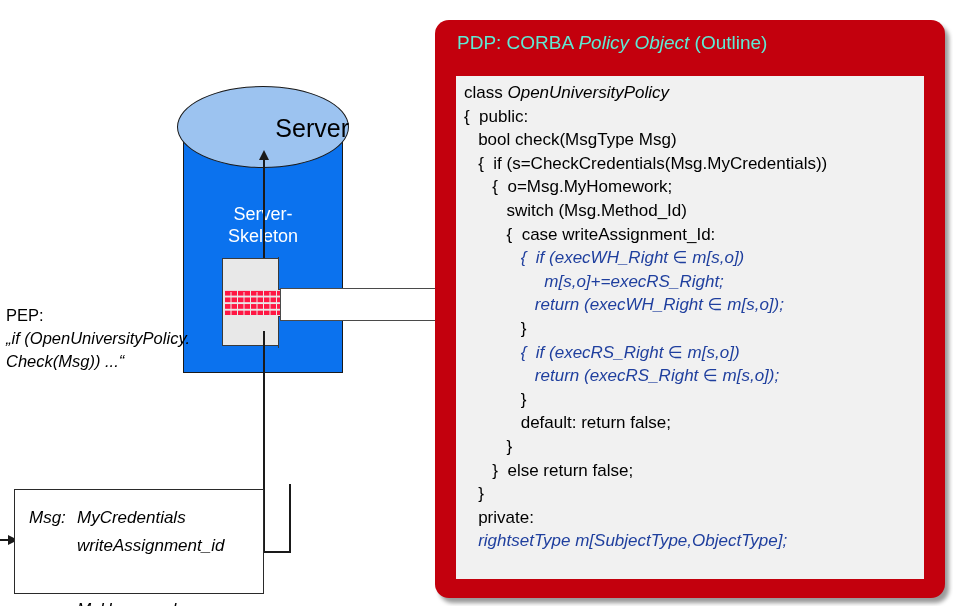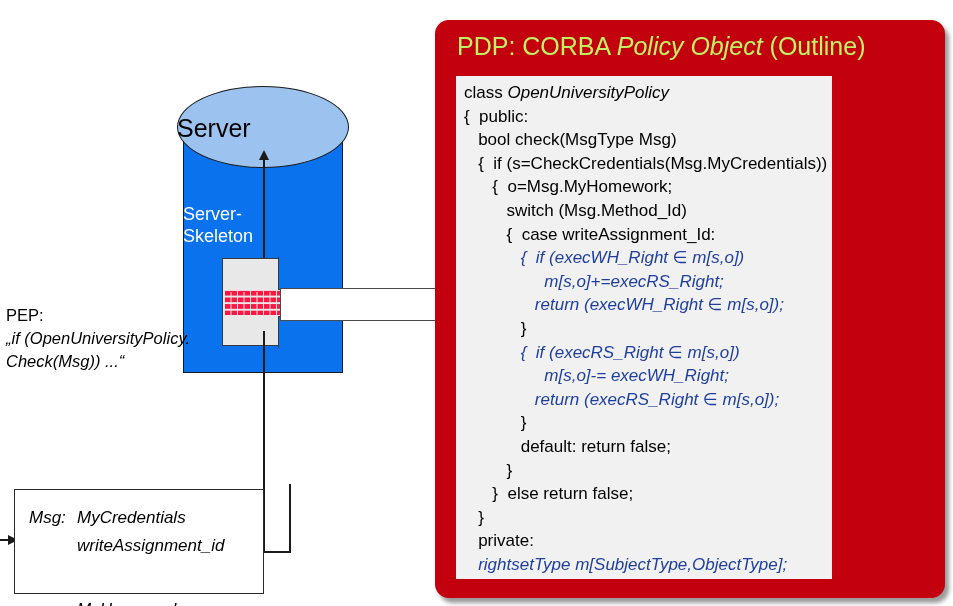--- a/index.html
+++ b/index.html
@@ -8,24 +8,24 @@
 
   
   #diagram{position:absolute;left:0;top:0;width:435px;height:606px;}
 
   .cyl-body{position:absolute;left:183px;top:125px;width:160px;height:248px;
             background:#0B72EE;border-left:1px solid #1a1a1a;border-right:1px solid #1a1a1a;
             border-bottom:1px solid #1a1a1a;box-sizing:border-box;}
   .cyl-top{position:absolute;left:177px;top:86px;width:172px;height:82px;
            background:#9CC3F0;border:1px solid #1a1a1a;border-radius:50%/50%;
            box-sizing:border-box;}
-  .cyl-label{position:absolute;left:177px;top:114px;width:172px;text-align:left;
+  .cyl-label{position:absolute;left:177px;top:114px;width:172px;text-align:right;
              font-size:25px;color:#000;}
 
-  .skel-label{position:absolute;left:183px;top:203px;width:160px;text-align:left;
+  .skel-label{position:absolute;left:183px;top:203px;width:160px;text-align:center;
               font-size:18px;color:#ffffff;line-height:22px;}
 
   
   .icept{position:absolute;left:222px;top:258px;width:86px;height:88px;}
   .icept-main{position:absolute;left:0;top:0;width:86px;height:88px;
               background:#E8E8E8;border:1.5px solid #3a3a3a;box-sizing:border-box;}
   .icept-notch-t{position:absolute;left:56px;top:-1.5px;width:31.5px;height:33px;
                  background:#0B72EE;border-left:1.5px solid #3a3a3a;
                  border-bottom:1.5px solid #3a3a3a;box-sizing:border-box;}
   .icept-notch-b{position:absolute;left:56px;top:58px;width:31.5px;height:31.5px;
@@ -61,24 +61,24 @@
   .pep i{font-style:italic;}
 
   .msgbox{position:absolute;left:14px;top:489px;width:250px;height:105px;
           background:#ffffff;border:1.4px solid #2a2a2a;box-sizing:border-box;}
   .msgbox .row{position:absolute;font-size:17px;font-style:italic;color:#000;}
 
   
   #panel{position:absolute;left:435px;top:20px;width:510px;height:578px;
          background:#C3000D;border-radius:14px;
          box-shadow:4px 5px 4px rgba(0,0,0,0.40);box-sizing:border-box;}
-  #panel-title{position:absolute;left:22px;top:12px;font-size:25px;color:#bef264;
+  #panel-title{position:absolute;left:22px;top:12px;font-size:19px;color:#5eead4;
                white-space:nowrap;}
   #panel-title i{font-style:italic;}
-  #code{position:absolute;left:21px;top:56px;width:376px;height:503px;
+  #code{position:absolute;left:21px;top:56px;width:468px;height:503px;
         background:#F1F1F1;box-sizing:border-box;padding:5px 0 0 8px;overflow:hidden;}
   .cl{font-size:17px;line-height:23.6px;color:#000;white-space:pre;}
   .cl.blue{color:#1F3F9E;font-style:italic;}
 </style>
 </head>
 <body>
 
 <div id="diagram">
 
   <div class="cyl-body"></div>
@@ -132,21 +132,20 @@
       <div class="cl">   bool check(MsgType Msg)</div>
       <div class="cl">   {  if (s=CheckCredentials(Msg.MyCredentials))</div>
       <div class="cl">      {  o=Msg.MyHomework;</div>
       <div class="cl">         switch (Msg.Method_Id)</div>
       <div class="cl">         {  case writeAssignment_Id:</div>
       <div class="cl blue">            {  if (execWH_Right ∈ m[s,o])</div>
       <div class="cl blue">                 m[s,o]+=execRS_Right;</div>
       <div class="cl blue">               return (execWH_Right ∈ m[s,o]);</div>
       <div class="cl">            }</div>
       <div class="cl blue">            {  if (execRS_Right ∈ m[s,o])</div>
-      <div class="cl blue">                 m[s,o]-= execWH_Right;</div>
       <div class="cl blue">               return (execRS_Right ∈ m[s,o]);</div>
       <div class="cl">            }</div>
       <div class="cl">            default: return false;</div>
       <div class="cl">         }</div>
       <div class="cl">      }  else return false;</div>
       <div class="cl">   }</div>
       <div class="cl">   private:</div>
       <div class="cl blue">   rightsetType m[SubjectType,ObjectType];</div>
     </div>
 </div>

